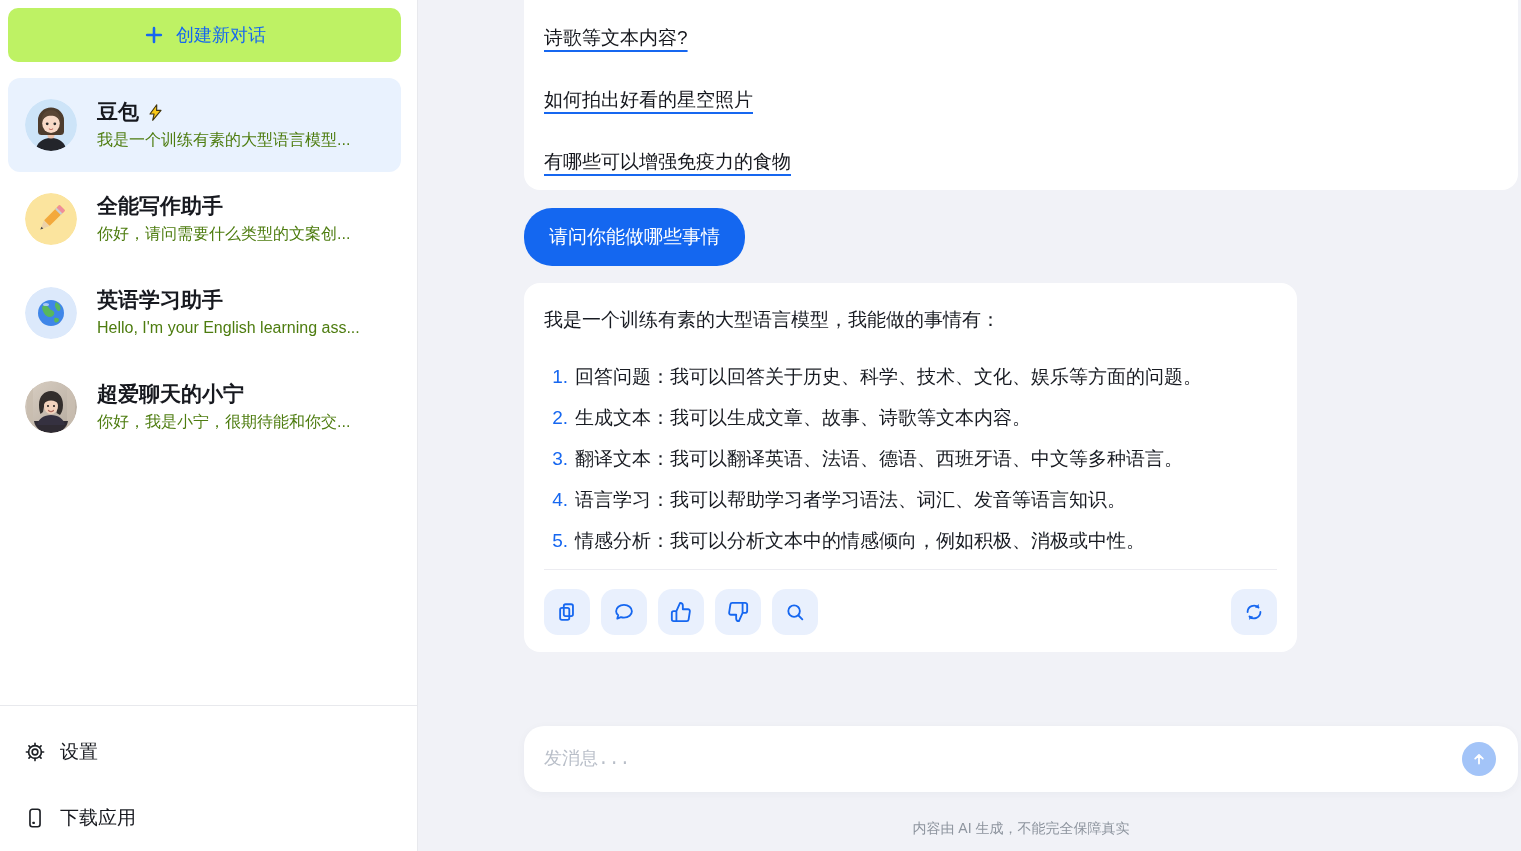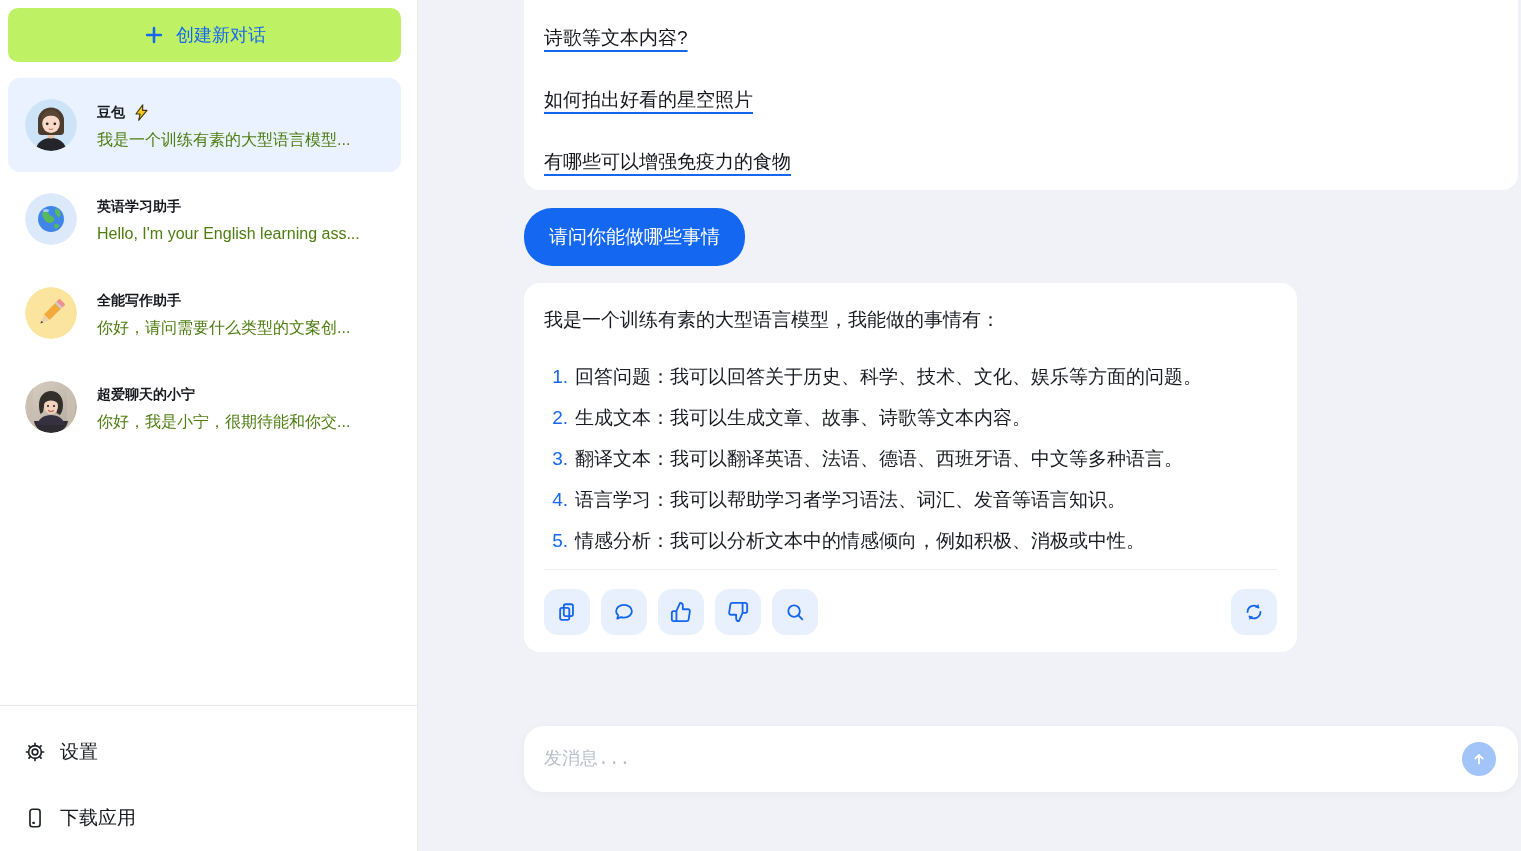--- a/index.html
+++ b/index.html
@@ -13,21 +13,21 @@
     background:#bef264; border:none; border-radius:10px; cursor:pointer;
     display:flex; align-items:center; justify-content:center; gap:11px;
     color:#1667f0; font-size:18px; font-family:inherit; }
   .chat-list { position:absolute; left:8px; top:78px; width:393px; }
   .chat-item { height:94px; border-radius:12px; display:flex; align-items:center;
     padding:0 14px 0 17px; cursor:pointer; }
   .chat-item.selected { background:#e9f2fe; }
   .avatar { width:52px; height:52px; border-radius:50%; flex:none; overflow:hidden; }
   .avatar svg { display:block; }
   .chat-meta { margin-left:20px; min-width:0; }
-  .chat-title { font-size:14px; font-weight:bold; color:#17191f; line-height:24px;
+  .chat-title { font-size:21px; font-weight:bold; color:#17191f; line-height:24px;
     display:flex; align-items:center; gap:7px; white-space:nowrap; }
   .chat-preview { margin-top:6px; font-size:16px; color:#4d7c0f; line-height:20px;
     white-space:nowrap; overflow:hidden; max-width:288px; }
   .sidebar-footer { position:absolute; left:0; top:705px; width:417px; height:146px;
     border-top:1px solid #e8e9ed; padding-top:30px; background:#fff; }
   .side-row { display:flex; align-items:center; gap:14px; height:32px; padding-left:24px;
     margin-bottom:34px; font-size:19px; color:#17191f; cursor:pointer; }
   .side-row svg { flex:none; }
 
   
@@ -108,54 +108,54 @@
             <path d="M11.3 1.8 4.2 11.6h4.3L7 18.2l8.8-10.4h-4.6z" fill="#fac816" stroke="#403512" stroke-width="1.2" stroke-linejoin="round"></path>
           </svg>
         </div>
         <div class="chat-preview">我是一个训练有素的大型语言模型...</div>
       </div>
     </div>
 
     <div class="chat-item">
       <span class="avatar">
         <svg width="52" height="52" viewBox="0 0 52 52">
-          <circle cx="26" cy="26" r="26" fill="#dce9fb"></circle>
-          <circle cx="26" cy="26" r="13" fill="#3f86e8"></circle>
-          <path d="M18 19c3-1 5 0 6 2s4 2 5 4-1 5-4 5-5-2-6-4-3-6-1-7z" fill="#58b85c"></path>
-          <path d="M31 15c2 1 4 3 4.5 5.5S34 25 32.5 23.5 29.5 19 30 17z" fill="#58b85c"></path>
-          <path d="M30 31c2-.5 4 .5 4 2s-2 3-3.5 2.5S28.5 31.5 30 31z" fill="#58b85c"></path>
-          <ellipse cx="21" cy="17.5" rx="3" ry="1.6" fill="#ffffff" opacity="0.55"></ellipse>
-        </svg>
-      </span>
-      <div class="chat-meta">
-        <div class="chat-title">
-          <span>英语学习助手</span>
-        </div>
-        <div class="chat-preview">Hello, I'm your English learning ass...</div>
-      </div>
-    </div>
-
-    <div class="chat-item">
-      <span class="avatar">
-        <svg width="52" height="52" viewBox="0 0 52 52">
           <circle cx="26" cy="26" r="26" fill="#fbe49e"></circle>
           <g transform="rotate(45 26 26)">
             <rect x="22" y="10" width="8" height="22" rx="1" fill="#f3a93c"></rect>
             <rect x="22" y="10" width="8" height="4" rx="1" fill="#ef8d9d"></rect>
             <rect x="22" y="14" width="8" height="2.2" fill="#c9cdd4"></rect>
             <path d="M22 32h8l-4 9z" fill="#ecd2a8"></path>
             <path d="M24.6 38.2h2.8L26 41z" fill="#4a4a4a"></path>
           </g>
         </svg>
       </span>
       <div class="chat-meta">
         <div class="chat-title">
           <span>全能写作助手</span>
         </div>
         <div class="chat-preview">你好，请问需要什么类型的文案创...</div>
+      </div>
+    </div>
+
+    <div class="chat-item">
+      <span class="avatar">
+        <svg width="52" height="52" viewBox="0 0 52 52">
+          <circle cx="26" cy="26" r="26" fill="#dce9fb"></circle>
+          <circle cx="26" cy="26" r="13" fill="#3f86e8"></circle>
+          <path d="M18 19c3-1 5 0 6 2s4 2 5 4-1 5-4 5-5-2-6-4-3-6-1-7z" fill="#58b85c"></path>
+          <path d="M31 15c2 1 4 3 4.5 5.5S34 25 32.5 23.5 29.5 19 30 17z" fill="#58b85c"></path>
+          <path d="M30 31c2-.5 4 .5 4 2s-2 3-3.5 2.5S28.5 31.5 30 31z" fill="#58b85c"></path>
+          <ellipse cx="21" cy="17.5" rx="3" ry="1.6" fill="#ffffff" opacity="0.55"></ellipse>
+        </svg>
+      </span>
+      <div class="chat-meta">
+        <div class="chat-title">
+          <span>英语学习助手</span>
+        </div>
+        <div class="chat-preview">Hello, I'm your English learning ass...</div>
       </div>
     </div>
 
     <div class="chat-item">
       <span class="avatar">
         <svg width="52" height="52" viewBox="0 0 52 52">
           <defs>
             <clipPath id="c4">
                 <circle cx="26" cy="26" r="26"></circle>
               </clipPath>
@@ -297,14 +297,15 @@
 
   <div class="composer">
     <input type="text" placeholder="发消息..." style="">
     <button class="send-btn">
       <svg width="18" height="18" viewBox="0 0 24 24">
         <path d="M12 18V6.8M7 11.5 12 6.5l5 5" fill="none" stroke="#ffffff" stroke-width="2.4" stroke-linecap="round" stroke-linejoin="round"></path>
       </svg>
     </button>
   </div>
 
+  <div class="disclaimer">内容由 AI 生成，不能完全保障真实</div>
 
 </main>
 
 </body></html>

